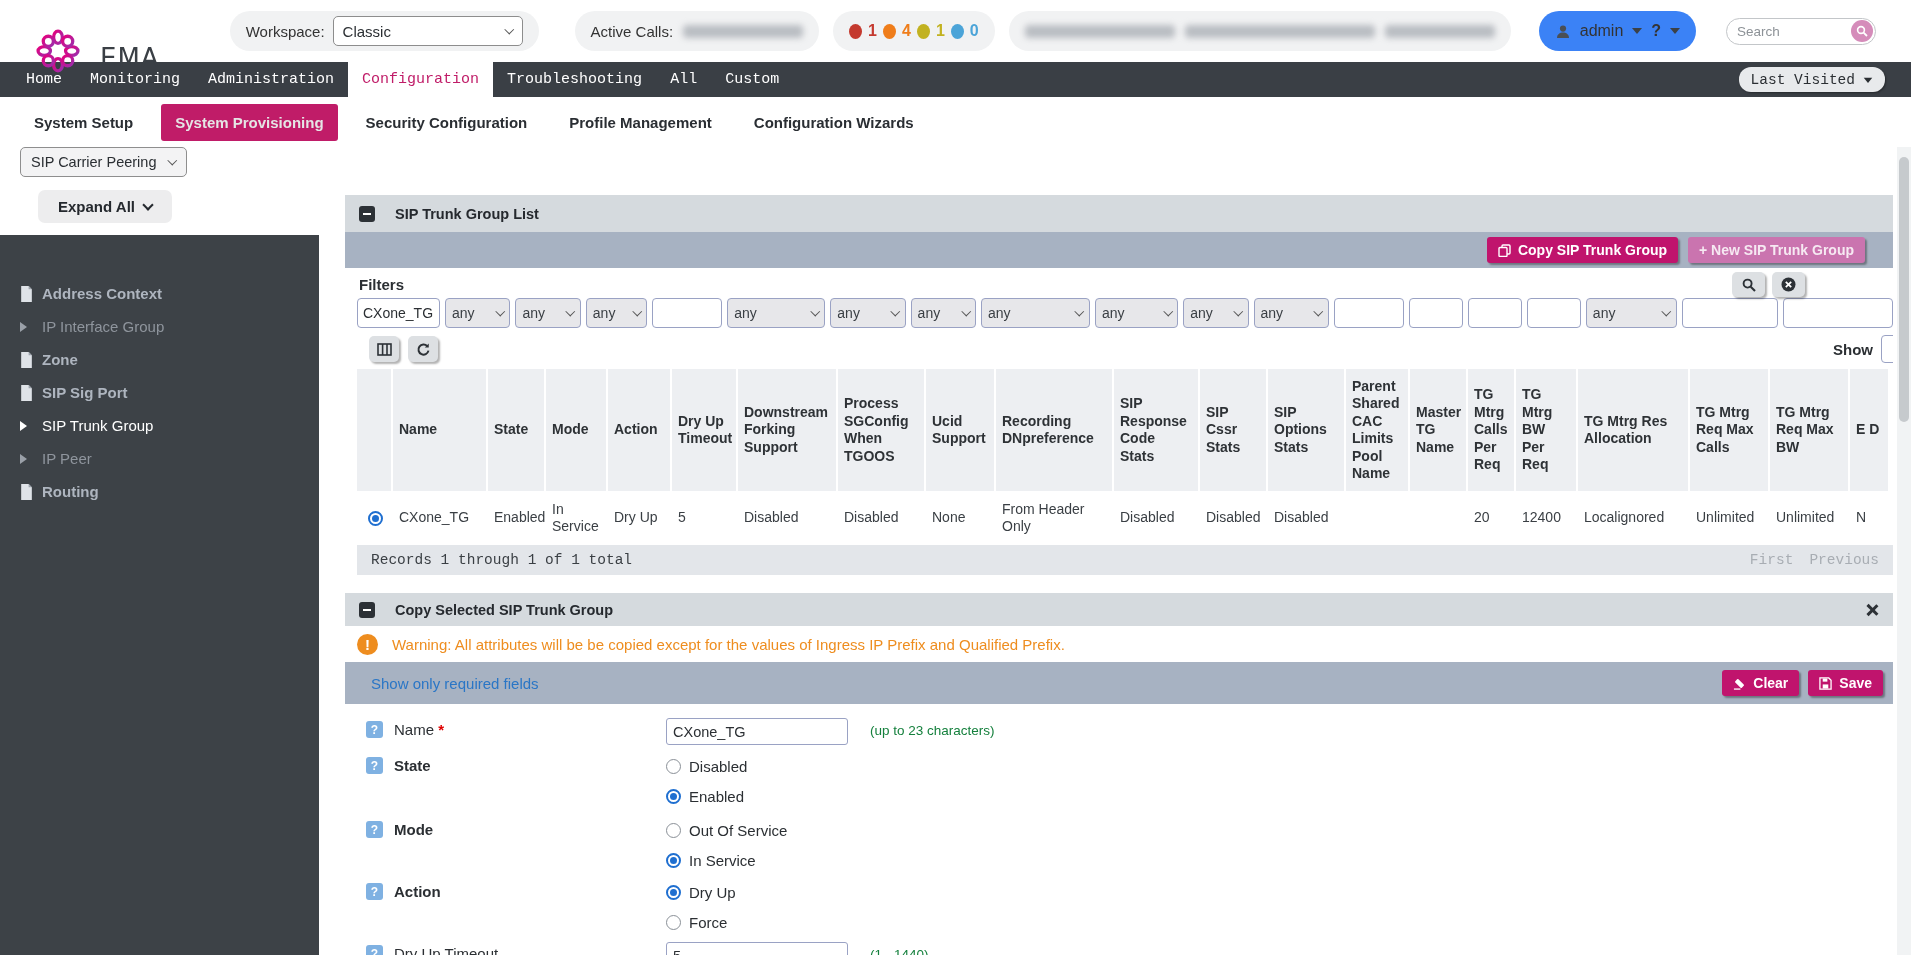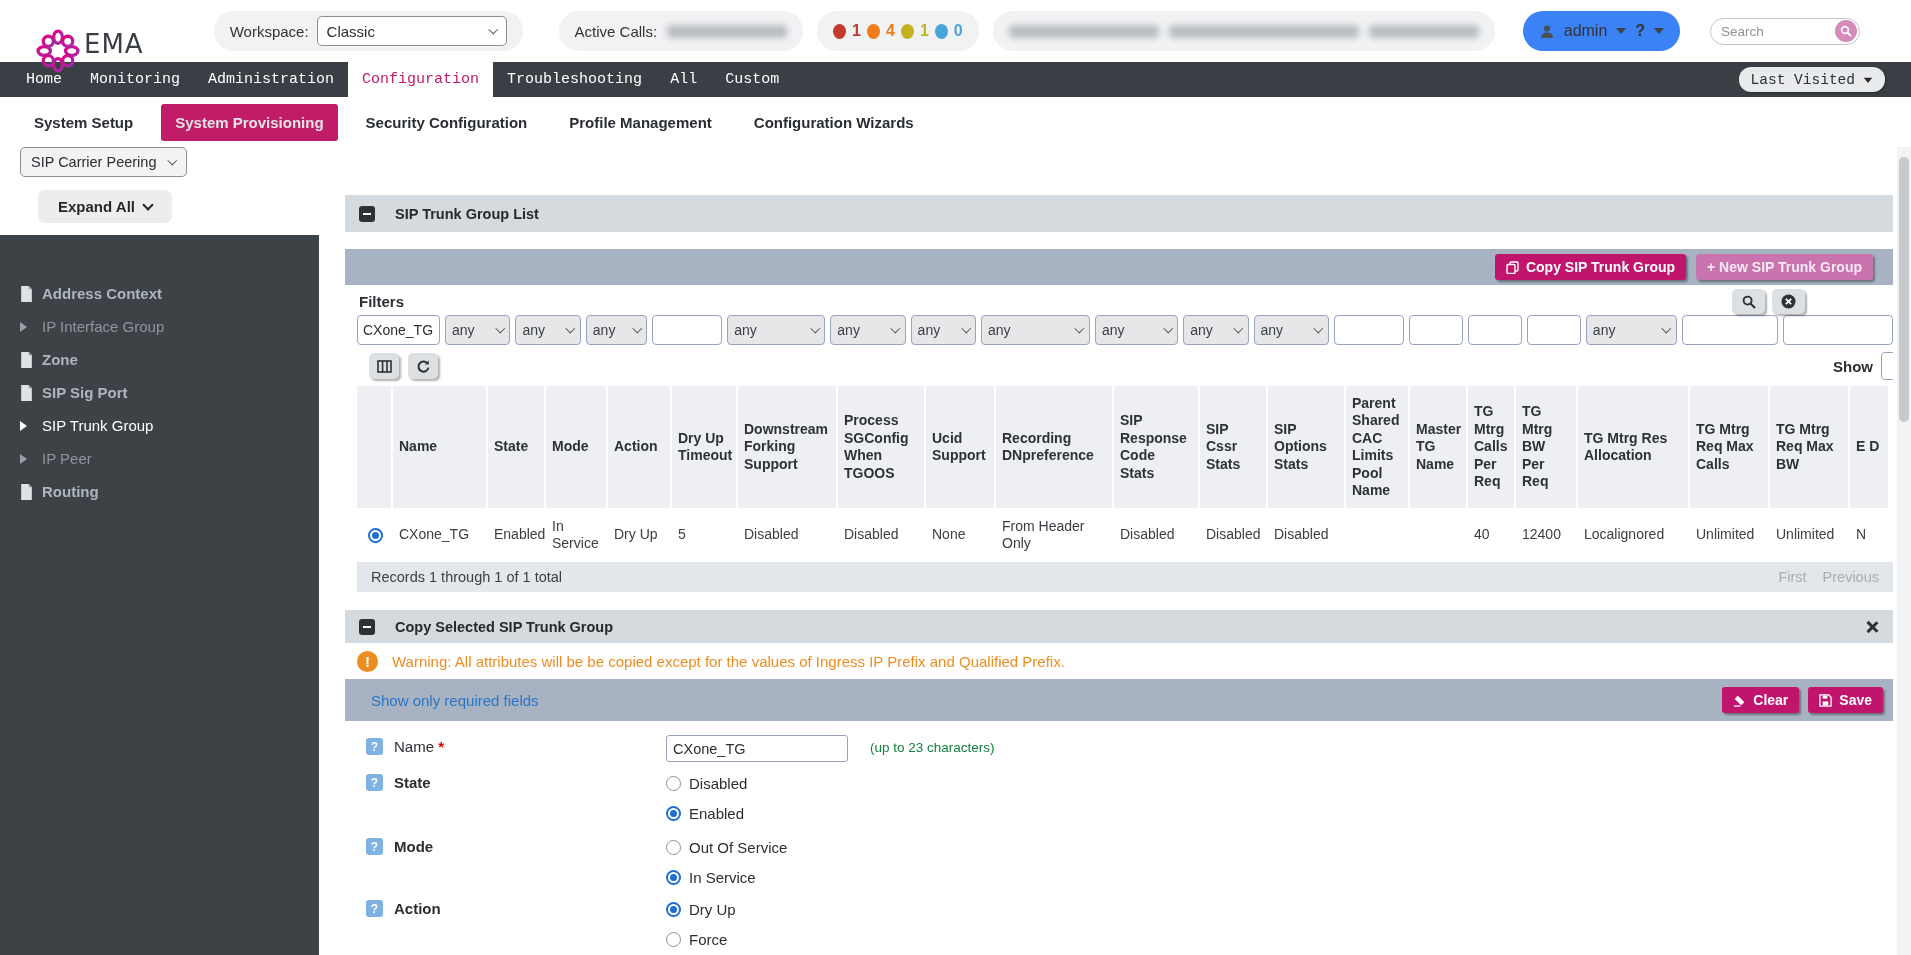--- a/index.html
+++ b/index.html
@@ -2,21 +2,21 @@
 <html><head>
 <meta charset="utf-8">
 <style>
   * { margin:0; padding:0; box-sizing:border-box; }
   html,body { background:#fff; }
   .app { width:1911px; height:955px; position:relative; overflow:hidden;
          font-family:"Liberation Sans", sans-serif; color:#2b2f33; background:#fff; }
 
   
   .tophdr { height:62px; display:flex; align-items:center; background:#fff; }
-  .logo-wrap { display:flex; align-items:flex-start; gap:4px; margin-left:36px;margin-top:40px; }
+  .logo-wrap { display:flex; align-items:flex-end; gap:20px; margin-left:36px;margin-top:40px; }
   .logo-txt { font-size:26px; color:#3a3f45; letter-spacing:1px; font-family:"DejaVu Sans",sans-serif; }
   .pill { background:#f1f2f3; border-radius:20px; display:flex; align-items:center; height:40px; padding:0 16px; }
   .ws-pill { margin-left:70px; gap:8px; }
   .ws-label, .ac-label { font-size:15px; color:#333; }
   .ws-select { width:190px; height:30px; background:#fff; border:1px solid #8d8d8d; border-radius:5px;
                display:flex; align-items:center; justify-content:space-between; padding:0 9px; font-size:15px; }
   .ac-pill { margin-left:36px; gap:10px; }
   .blurbar { background:#b9bdc2; border-radius:4px; filter:blur(3px); height:13px; display:inline-block; }
   .status-pill { margin-left:14px; gap:6px; font-size:16px; font-weight:bold; }
   .dot { width:13px; height:15px; border-radius:50%; display:inline-block; }
@@ -71,21 +71,21 @@
   .panel1 { margin-top:5px; }
   .panel2 { margin-top:18px; }
   .p-hdr { height:37px; background:#d5dade; display:flex; align-items:center; padding:0 14px; gap:20px; }
   .p-hdr2 { height:33px; }
   .min-icon { width:16px; height:16px; background:#2c3136; border-radius:3px; position:relative; flex:none; }
   .min-icon::after { content:""; position:absolute; left:4px; top:7px; width:8px; height:2.4px; background:#fff; }
   .p-title { font-size:14.5px; font-weight:bold; color:#25292e; }
   .p-x { margin-left:auto; width:14px; height:14px; position:relative; cursor:pointer; }
   .p-x::before,.p-x::after { content:""; position:absolute; left:6px; top:0; width:2.6px; height:14px; background:#2c3136; }
   .p-x::before { transform:rotate(45deg);} .p-x::after { transform:rotate(-45deg);}
-  .p-steel { height:36px; background:#a7b2c2; display:flex; align-items:center; padding:0 20px;margin-top:17px; }
+  .p-steel { height:36px; background:#a7b2c2; display:flex; align-items:center; padding:0 28px; }
 
   .btn-mag { background:#c0146d; color:#fff; font-weight:bold; font-size:14px; border-radius:3px;
              height:26px; display:flex; align-items:center; gap:7px; padding:0 11px;
              box-shadow:2px 2px 2px rgba(0,0,0,.35); cursor:pointer; }
   .btn-lite { background:#ca74af; color:#f6e9f2; }
 
   
   .filters-wrap { position:relative; padding:8px 0 0 12px; background:#fff; }
   .filters-label { font-size:15px; font-weight:bold; margin:0 0 5px 2px; }
   .filter-row { display:flex; gap:5px; height:30px; }
@@ -113,21 +113,21 @@
   .th { min-height:122px; border-right:2px solid #fff; display:flex; align-items:center;
         font-size:14px; font-weight:bold; color:#2e3236; padding:6px 6px; line-height:1.25; }
   .trow { background:#fff; }
   .td { min-height:54px; display:flex; align-items:center; font-size:14px; color:#3a3f44; padding:2px 6px; line-height:1.25; }
   .radio { width:15px; height:15px; border-radius:50%; border:1.5px solid #8a9097; background:#fff; flex:none;
            display:inline-flex; align-items:center; justify-content:center; }
   .radio.on { border:2px solid #1f6fd0; }
   .radio.on::after { content:""; width:7px; height:7px; border-radius:50%; background:#1f6fd0; }
 
   .records { height:30px; background:#e3e6ea; display:flex; align-items:center; justify-content:space-between;
-             padding:0 14px; font-size:14.5px; color:#3a3f44; }
+             padding:0 14px; font-size:14.5px; color:#3a3f44;font-family:Liberation Mono, monospace; }
   .pgn { display:flex; gap:16px; color:#a8adb3; font-size:14.5px; }
 
   
   .warnrow { height:36px; display:flex; align-items:center; gap:14px; padding-left:12px; background:#fff; }
   .warn-ic { width:21px; height:21px; border-radius:50%; background:#ee8d1f; color:#fff; font-weight:bold;
              font-size:15px; display:flex; align-items:center; justify-content:center; flex:none; }
   .warn-txt { color:#ee8d1f; font-size:15px; }
   .toolbar2 { height:42px; background:#a7b2c2; display:flex; align-items:center; padding:0 10px; }
   .reqlink { color:#2a76c6; font-size:15px; margin-left:16px; cursor:pointer; }
   .tb2-right { margin-left:auto; display:flex; gap:9px; }
@@ -462,21 +462,21 @@
               <div class="td">5</div>
               <div class="td">Disabled</div>
               <div class="td">Disabled</div>
               <div class="td">None</div>
               <div class="td">From Header Only</div>
               <div class="td">Disabled</div>
               <div class="td">Disabled</div>
               <div class="td">Disabled</div>
               <div class="td"></div>
               <div class="td"></div>
-              <div class="td">40</div>
+              <div class="td">20</div>
               <div class="td">12400</div>
               <div class="td">Localignored</div>
               <div class="td">Unlimited</div>
               <div class="td">Unlimited</div>
               <div class="td">N</div>
             </div>
           </div>
 
           <div class="records">
             <span>Records 1 through 1 of 1 total</span>

